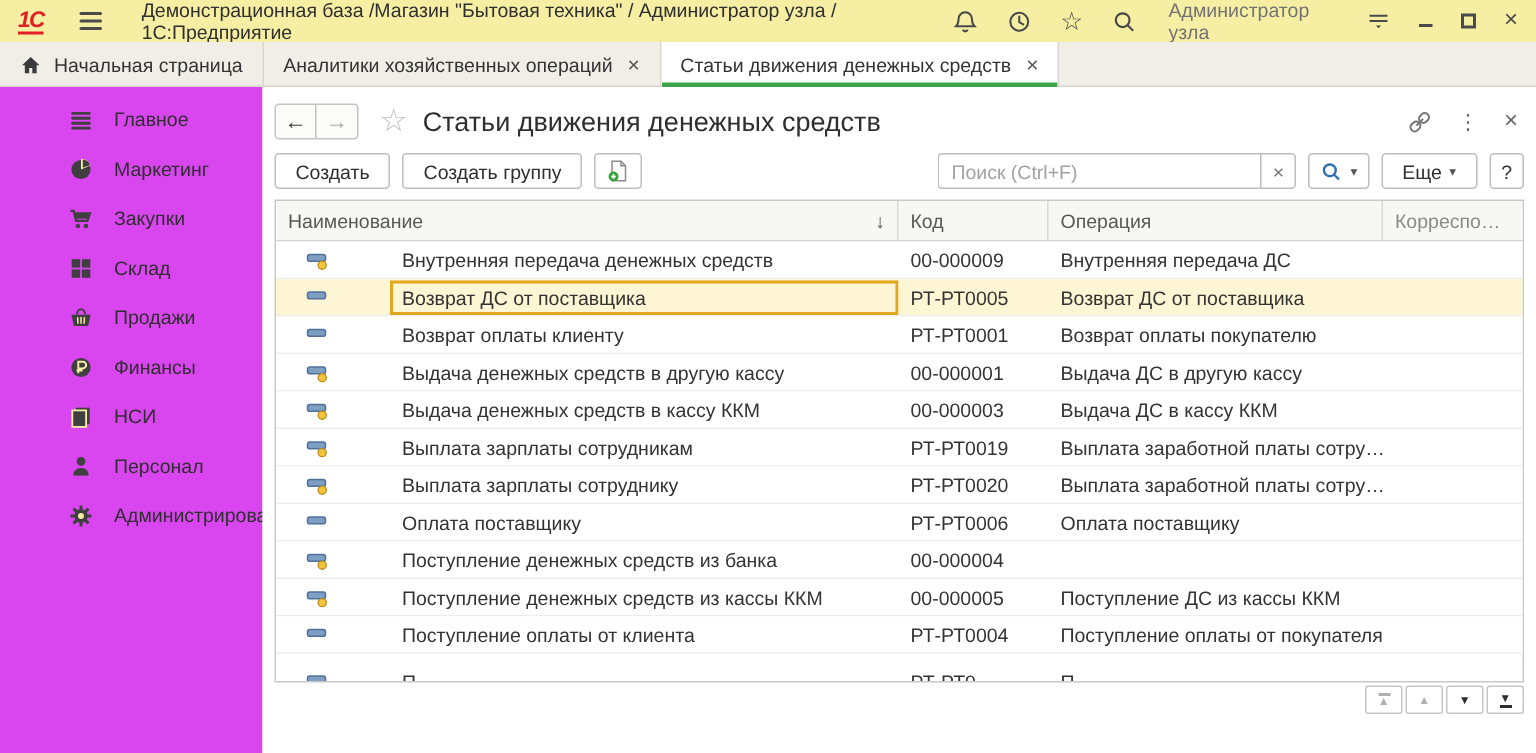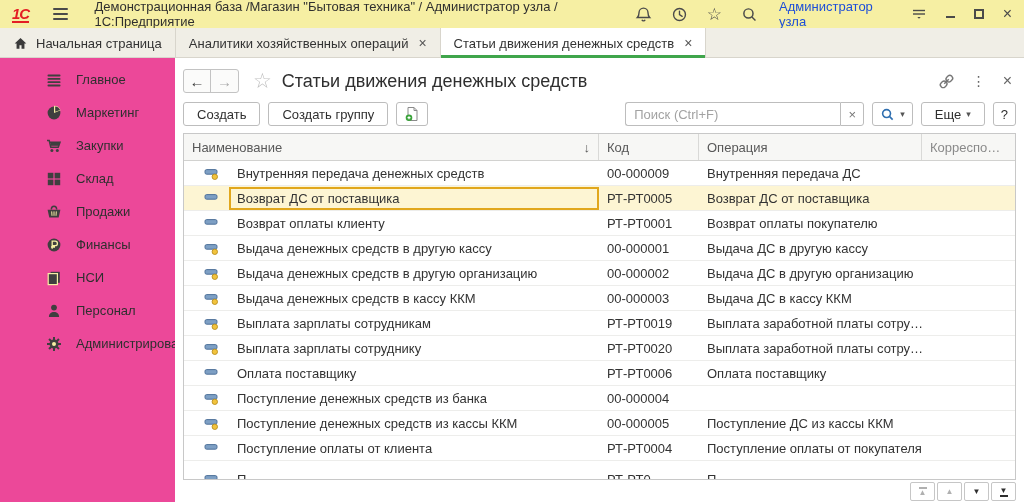--- a/index.html
+++ b/index.html
@@ -16,36 +16,36 @@
     padding:0 12px; flex:0 0 auto;
   }
   .logo { color:#E31E24; font-weight:bold; font-size:15px; font-style:italic;
     border-bottom:2px solid #E31E24; line-height:15px; margin-right:24px; letter-spacing:-1px;}
   .hamburger { width:16px; display:flex; flex-direction:column; gap:3px; cursor:pointer; }
   .hamburger i { display:block; height:2px; background:#4A4A4A; border-radius:1px; }
   .tb-title { margin-left:26px; color:#2F2F2F; }
   .tb-right { margin-left:auto; display:flex; align-items:center; gap:19px; }
   .tb-icon { width:17px; height:17px; display:flex; align-items:center; justify-content:center; cursor:pointer; }
   .star-glyph { font-size:17px; color:#4A4A4A; line-height:17px; }
-  .tb-user { color:#1d4ed8; margin:0 2px; }
+  .tb-user { color:#737373; margin:0 2px; }
   .win-min { width:11px; height:11px; position:relative; cursor:pointer;}
   .win-min::after { content:""; position:absolute; left:0; right:0; bottom:2px; height:2px; background:#4A4A4A;}
   .win-max { width:10px; height:10px; border:2px solid #4A4A4A; cursor:pointer;}
   .win-close { font-size:16px; color:#4A4A4A; line-height:14px; cursor:pointer;}
 
   
   .tabbar { height:30px; background:#F0EEE6; display:flex; border-bottom:1px solid #D8D5CC; flex:0 0 auto; }
   .tab { display:flex; align-items:center; gap:8px; padding:0 13px; border-right:1px solid #D8D5CC;
     color:#333; cursor:pointer; height:30px; }
   .tab.active { background:#FFFFFF; box-shadow:inset 0 -3px 0 #3FA54B; }
   .tab-x { color:#555; font-size:14px; margin-left:2px; }
 
   
   .shell { flex:1; display:flex; min-height:0; }
-  .sidebar { width:175px; background:#ec4899; flex:0 0 auto; padding-top:5px; }
+  .sidebar { width:175px; background:#d946ef; flex:0 0 auto; padding-top:5px; }
   .side-item { height:33px; display:flex; align-items:center; padding-left:46px; gap:14px; cursor:pointer; color:#2F2F2F; }
   .side-item svg { flex:0 0 auto; }
 
   .content { flex:1; background:#fff; padding:8px 8px 0 8px; display:flex; flex-direction:column; min-width:0; }
 
   
   .panel-head { height:30px; display:flex; align-items:center; }
   .navgroup { display:flex; border:1px solid #C3C3C3; border-radius:3px; overflow:hidden; background:#FBFBFA; }
   .navbtn { width:27px; height:22px; display:flex; align-items:center; justify-content:center; font-size:15px; cursor:pointer; }
   .navbtn.back { color:#3A3A3A; border-right:1px solid #C3C3C3; }
@@ -69,21 +69,21 @@
   .search-clear { width:24px; height:24px; border:1px solid #BDBDBD; border-radius:0 3px 3px 0;
     background:#fff; display:flex; align-items:center; justify-content:center; color:#777; cursor:pointer; }
   .caret { font-size:9px; color:#555; margin-left:5px; }
 
   
   .grid { margin-top:5px; border:1px solid #C8C8C8; width:833px; flex:0 0 auto; }
   .trow { display:flex; height:25px; align-items:stretch; background:#fff; border-bottom:1px solid #EDEDEB; }
   .grid-head { display:flex; height:27px; background:#F7F7F5; border-bottom:1px solid #D2D2D0; color:#585858; }
   .hcell { display:flex; align-items:center; padding:0 8px; border-right:1px solid #D9D9D7; }
   .hcell:last-child { border-right:none; }
-  .col-name { width:415px; }
+  .col-name { width:415px;gap:31px; }
   .col-code { width:100px; }
   .col-op   { width:223px; }
   .col-corr { flex:1; }
   .hcell.col-name { justify-content:space-between; }
   .sort-arrow { color:#555; }
   .hcell.col-corr { color:#8A8A8A; }
   .cell { display:flex; align-items:center; padding:0 8px; overflow:hidden; white-space:nowrap; }
   .namecell { padding:0 0 0 20px; display:flex; align-items:center; }
   .rowicon { flex:0 0 auto; margin-right:10px; display:flex; }
   .namebox { flex:1; height:23px; margin:1px 0; border:2px solid transparent; display:flex;
@@ -396,34 +396,20 @@
               <span class="cell col-corr"></span>
             </div>
             <div class="trow">
               <span class="cell namecell col-name">
                 <span class="rowicon">
                   <svg width="15" height="13" viewBox="0 0 15 13">
                     <rect x="1" y="2.6" width="12" height="4.6" rx="1.6" fill="#7D9FC4" stroke="#4F719A"></rect>
                     <circle cx="10.8" cy="9.8" r="2.7" fill="#F2C33C" stroke="#B98E1E" stroke-width="0.9"></circle>
                   </svg>
                 </span>
-                <span class="namebox">Выдача денежных средств в другую организацию</span>
-              </span>
-              <span class="cell col-code">00-000002</span>
-              <span class="cell col-op">Выдача ДС в другую организацию</span>
-              <span class="cell col-corr"></span>
-            </div>
-            <div class="trow">
-              <span class="cell namecell col-name">
-                <span class="rowicon">
-                  <svg width="15" height="13" viewBox="0 0 15 13">
-                    <rect x="1" y="2.6" width="12" height="4.6" rx="1.6" fill="#7D9FC4" stroke="#4F719A"></rect>
-                    <circle cx="10.8" cy="9.8" r="2.7" fill="#F2C33C" stroke="#B98E1E" stroke-width="0.9"></circle>
-                  </svg>
-                </span>
                 <span class="namebox">Выдача денежных средств в кассу ККМ</span>
               </span>
               <span class="cell col-code">00-000003</span>
               <span class="cell col-op">Выдача ДС в кассу ККМ</span>
               <span class="cell col-corr"></span>
             </div>
             <div class="trow">
               <span class="cell namecell col-name">
                 <span class="rowicon">
                   <svg width="15" height="13" viewBox="0 0 15 13">

